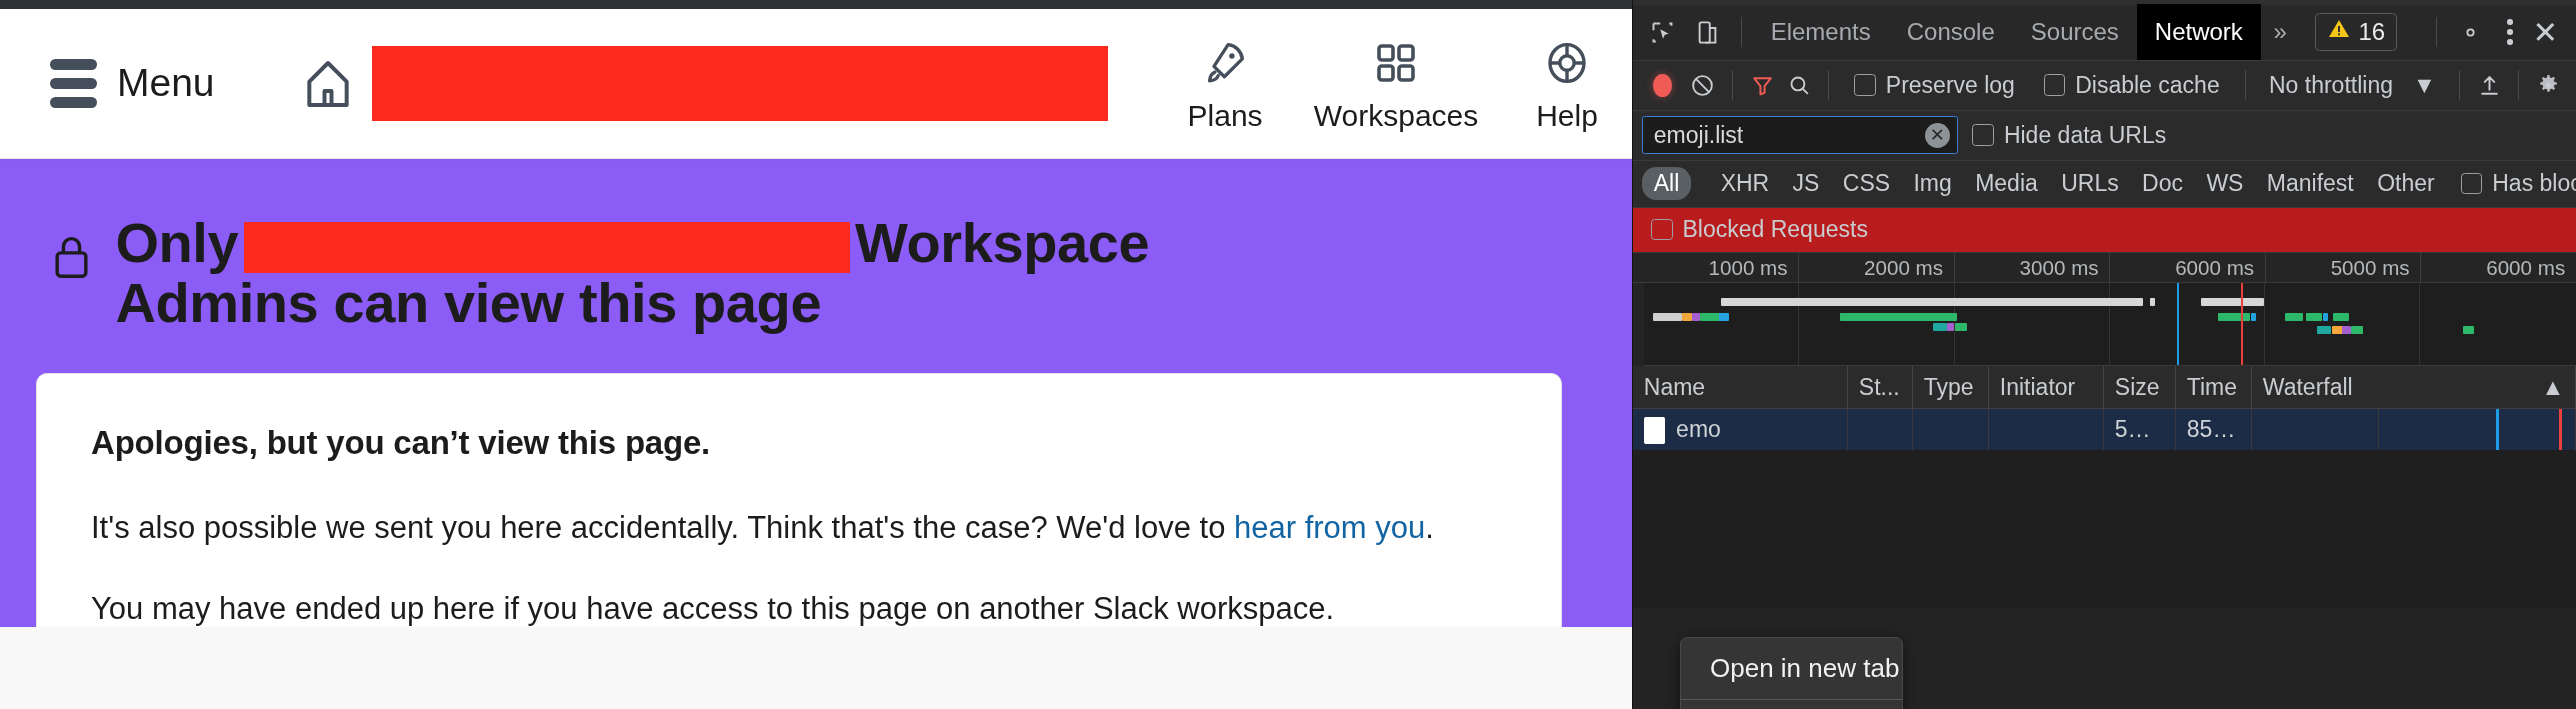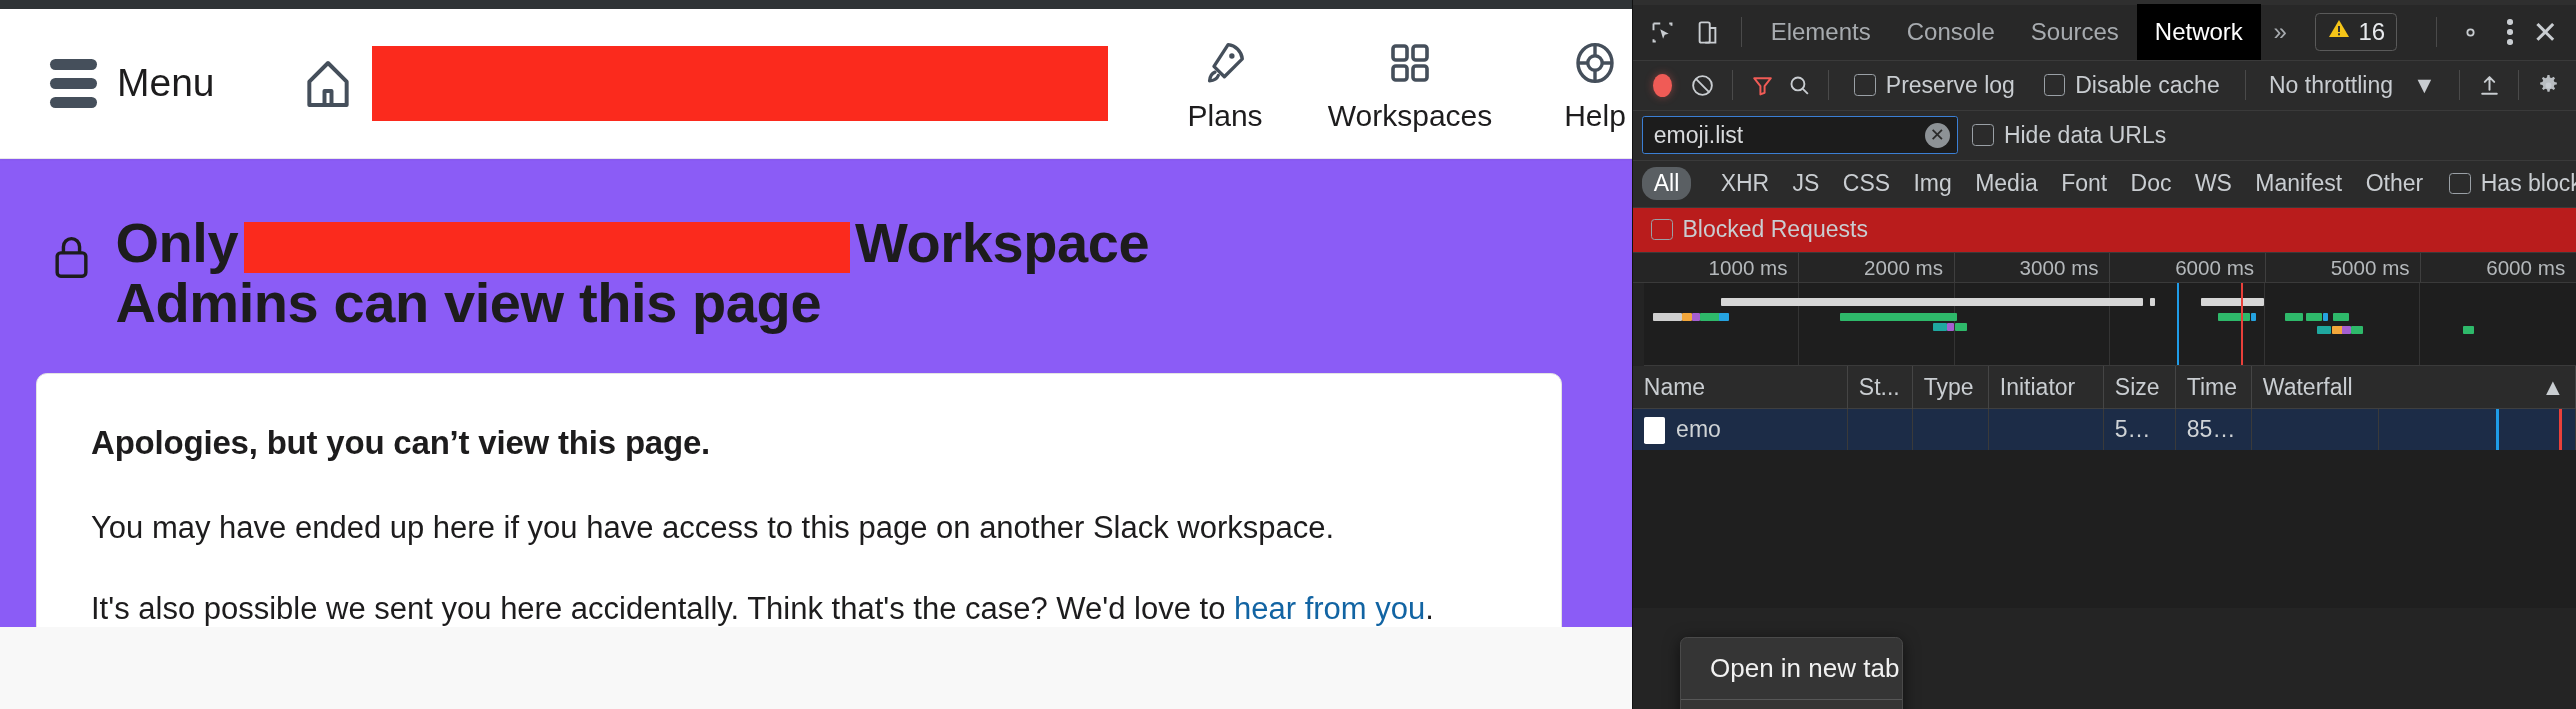--- a/index.html
+++ b/index.html
@@ -39,21 +39,21 @@
   .menu-label { font-size: 39px; color: #1d1c1d; font-weight: 400; }
   .nav-divider {
     width: 1.8px; height: 77px; background: #e0e0e0;
     margin: 0 38px 0 47px;
   }
   .home-icon { width: 56px; height: 56px; flex: none; }
   .redbar-nav {
     height: 75px; width: 736px;
     background: #fb2a1d; margin-left: 16px; flex: none;
   }
-  .nav-right { display: flex; align-items: flex-end; gap: 14px; margin-left: 32px; }
+  .nav-right { display: flex; align-items: flex-end; gap: 0; margin-left: 32px; }
   .nav-item {
     width: 171px;
     display: flex; flex-direction: column; align-items: center; gap: 8px;
     cursor: pointer;
   }
   .nav-item .ico { height: 56px; display: flex; align-items: center; justify-content: center; }
   .nav-item .lbl { font-size: 30px; color: #1d1c1d; }
 
   
   .headline {
@@ -329,22 +329,22 @@
         </svg>
       </span>
       <div class="headline-text">
         <span>Only</span><span class="redbar-head"></span><span>Workspace</span><br>
         <span>Admins can view this page</span>
       </div>
     </div>
 
     <div class="card">
       <h2>Apologies, but you can’t view this page.</h2>
+      <p><span>It's also possible we sent you here accidentally. Think that's the case? We'd love to </span><a href="#">hear from you</a><span>.</span></p>
       <p>You may have ended up here if you have access to this page on another Slack workspace.</p>
-      <p><span>It's also possible we sent you here accidentally. Think that's the case? We'd love to </span><a href="#">hear from you</a><span>.</span></p>
     </div>
   </div>
 
   <div class="devtools">
     <div class="dt-toprule"></div>
 
     <div class="dt-tabbar">
       <span class="dt-iconbtn">
         <svg viewBox="0 0 24 24" width="27" height="27" fill="none" stroke="#c9cdd1" stroke-width="1.7">
           <path d="M3 3 h7 M3 3 v7 M21 3 h-7 M21 3 v7 M3 21 h7 M3 21 v-7" opacity="0"></path>
@@ -459,21 +459,21 @@
     </div>
 
     <div class="dt-typerow">
       <span class="type-pill active">All</span>
       <span class="type-sep"></span>
       <span class="type-pill">XHR</span>
       <span class="type-pill">JS</span>
       <span class="type-pill">CSS</span>
       <span class="type-pill">Img</span>
       <span class="type-pill">Media</span>
-      <span class="type-pill">Font</span>
+      <span class="type-pill">URLs</span>
       <span class="type-pill">Doc</span>
       <span class="type-pill">WS</span>
       <span class="type-pill">Manifest</span>
       <span class="type-pill">Other</span>
       <span class="cb-wrap">
         <span class="cb"></span>
         <span>Has blocked cookies</span>
       </span>
     </div>
 

